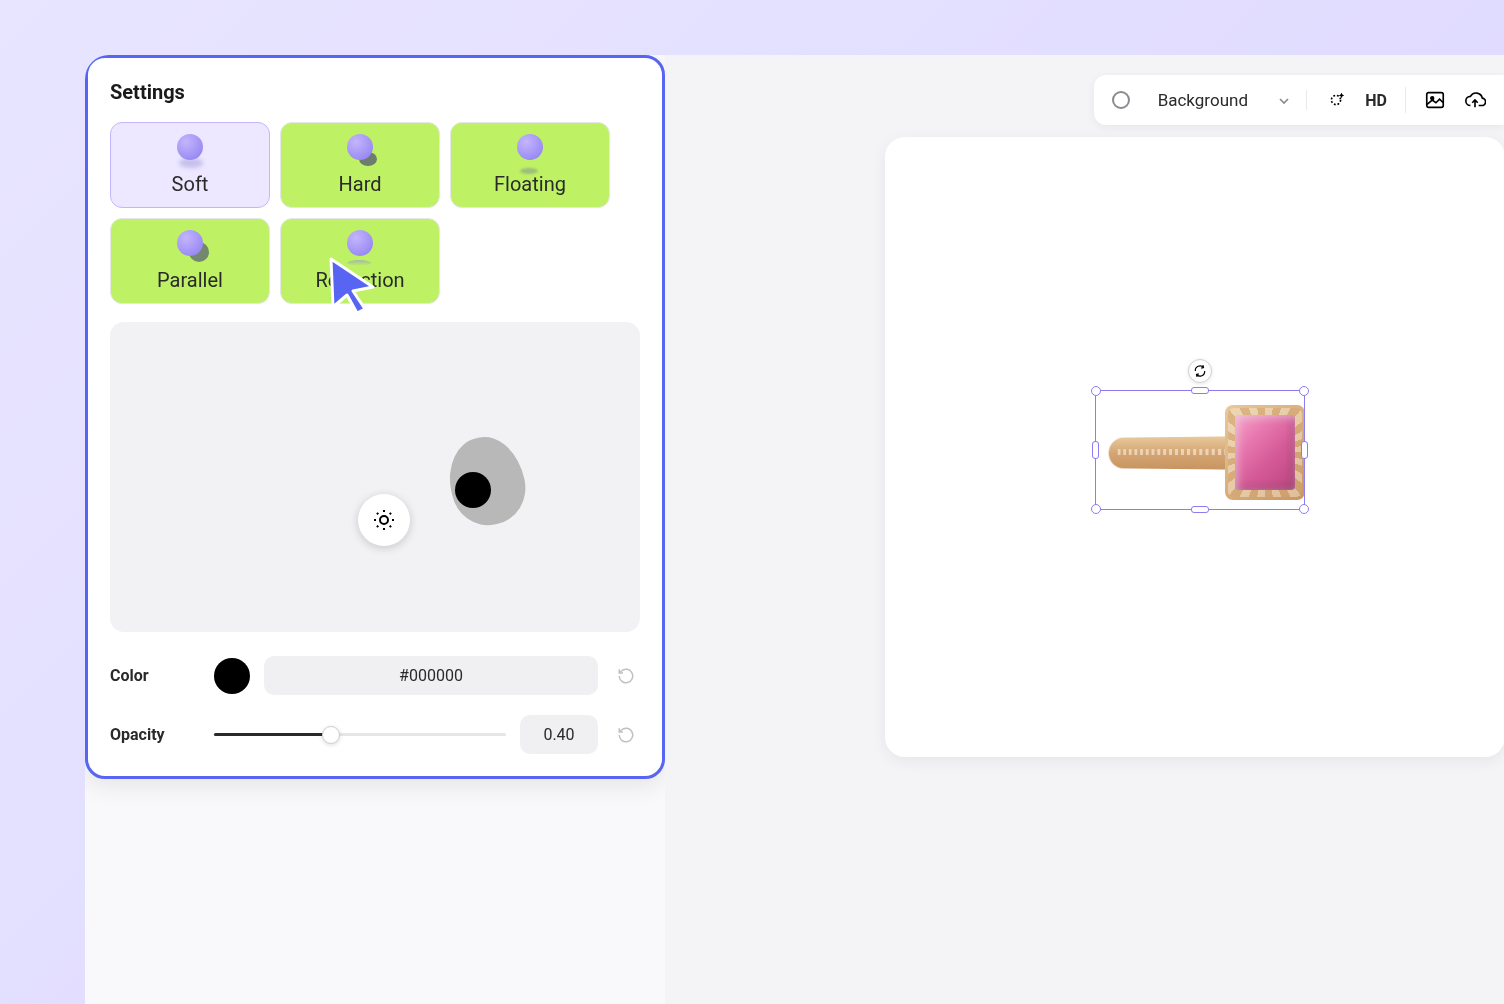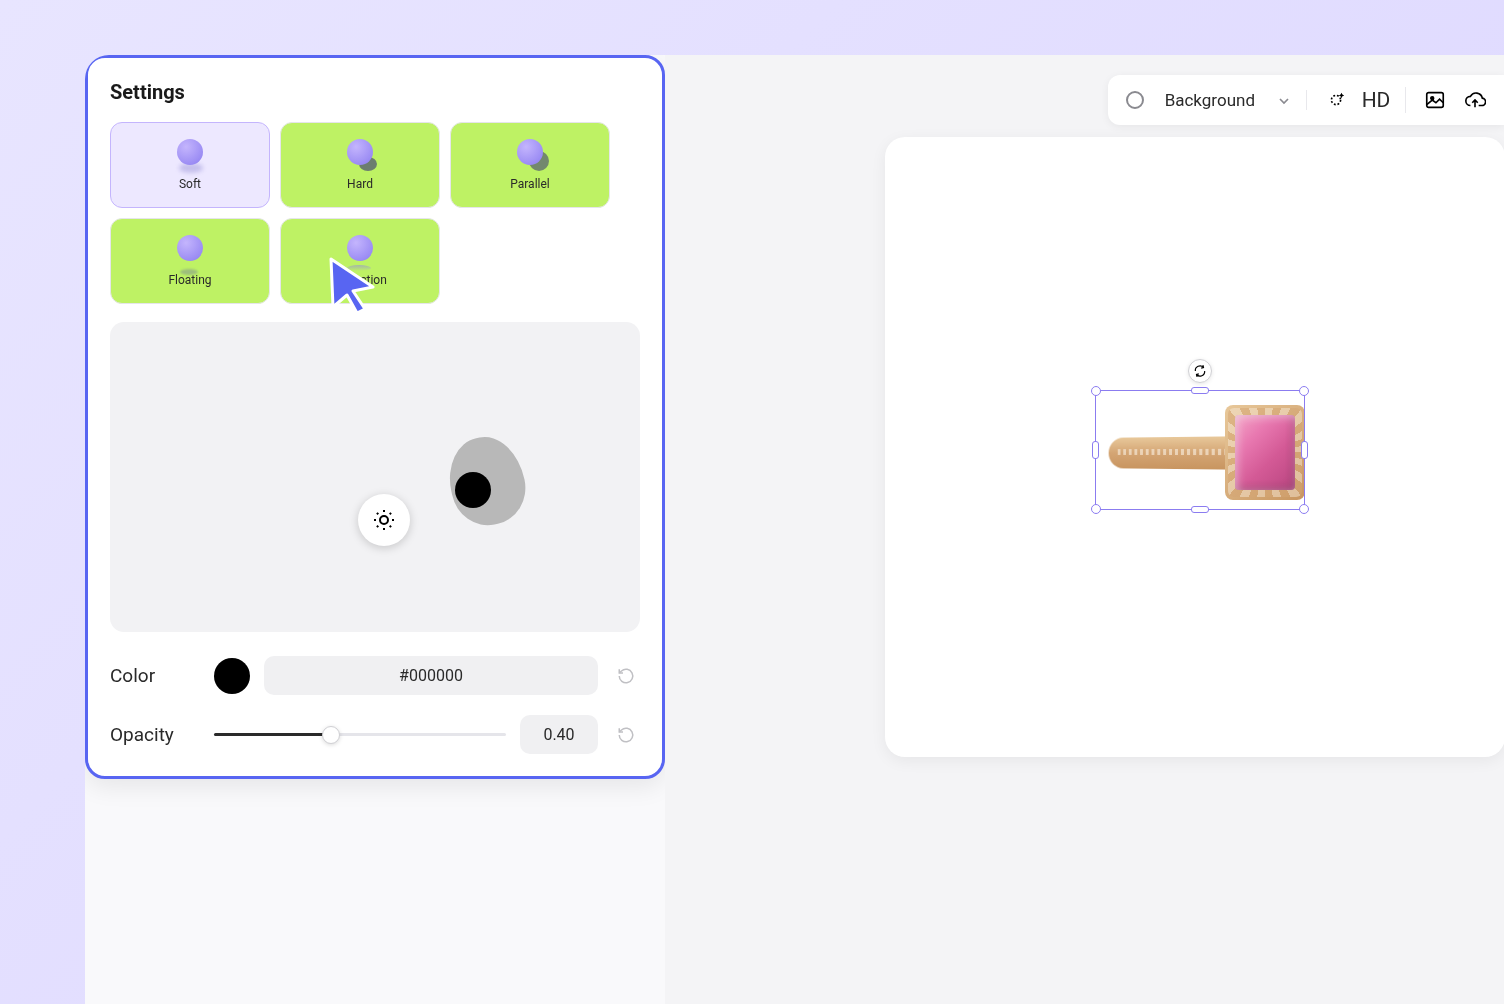--- a/index.html
+++ b/index.html
@@ -116,21 +116,21 @@
     .shadow-reflection {
       position: absolute;
       width: 24px;
       height: 6px;
       background: linear-gradient(to bottom, rgba(140,124,240,0.5), transparent);
       border-radius: 50%;
       bottom: -6px;
       left: 2px;
     }
     .preset-label {
-      font-size: 12px;
+      font-size: 20px;
       color: #2a2a2a;
     }
     .preview-box {
       width: 100%;
       height: 310px;
       background: #f2f2f4;
       border-radius: 14px;
       position: relative;
       margin-bottom: 24px;
     }
@@ -167,23 +167,24 @@
       justify-content: center;
       cursor: grab;
     }
     .control-row {
       display: flex;
       align-items: center;
       gap: 14px;
       margin-bottom: 20px;
     }
     .control-label {
-      font-size: 19px;
+      font-size: 16px;
       color: #2a2a2a;
       width: 90px;
+      font-weight: bold;
     }
     .color-swatch {
       width: 36px;
       height: 36px;
       border-radius: 50%;
       background: #000;
       cursor: pointer;
     }
     .value-pill {
       background: #f0f0f2;
@@ -266,21 +267,21 @@
       border-radius: 12px 0 0 12px;
       box-shadow: 0 2px 8px rgba(0,0,0,0.06);
       display: flex;
       align-items: center;
       padding: 0 18px;
       gap: 18px;
     }
     .bg-selector {
       display: flex;
       align-items: center;
-      gap: 21px;
+      gap: 28px;
       cursor: pointer;
       padding-right: 16px;
       border-right: 1px solid #e8e8ec;
     }
     .bg-circle {
       width: 18px;
       height: 18px;
       border: 2px solid #8a8a90;
       border-radius: 50%;
     }
@@ -292,21 +293,21 @@
     }
     .toolbar-icon {
       width: 22px;
       height: 22px;
       cursor: pointer;
       color: #2a2a2a;
       display: flex;
       align-items: center;
       justify-content: center;
     }
-    .hd-label { font-size: 21px; font-weight: 400; cursor: pointer; }
+    .hd-label { font-size: 16px; font-weight: 700; cursor: pointer; }
     .canvas-frame {
       position: absolute;
       left: 220px;
       top: 82px;
       width: 620px;
       height: 620px;
       background: #fff;
       border-radius: 20px;
       box-shadow: 0 4px 16px rgba(0,0,0,0.06);
     }
@@ -440,31 +441,31 @@
         </div>
         <div class="preset-item">
           <div class="preset-icon">
             <div class="shadow-hard"></div>
               <div class="ball"></div>
           </div>
           <div class="preset-label">Hard</div>
         </div>
         <div class="preset-item">
           <div class="preset-icon">
+            <div class="shadow-floating"></div>
+              <div class="ball"></div>
+          </div>
+          <div class="preset-label">Floating</div>
+        </div>
+        <div class="preset-item">
+          <div class="preset-icon">
             <div class="shadow-parallel"></div>
               <div class="ball"></div>
           </div>
           <div class="preset-label">Parallel</div>
-        </div>
-        <div class="preset-item">
-          <div class="preset-icon">
-            <div class="shadow-floating"></div>
-              <div class="ball"></div>
-          </div>
-          <div class="preset-label">Floating</div>
         </div>
         <div class="preset-item">
           <div class="preset-icon">
             <div class="ball"></div>
               <div class="shadow-reflection"></div>
           </div>
           <div class="preset-label">Reflection</div>
         </div>
       </div>
 

